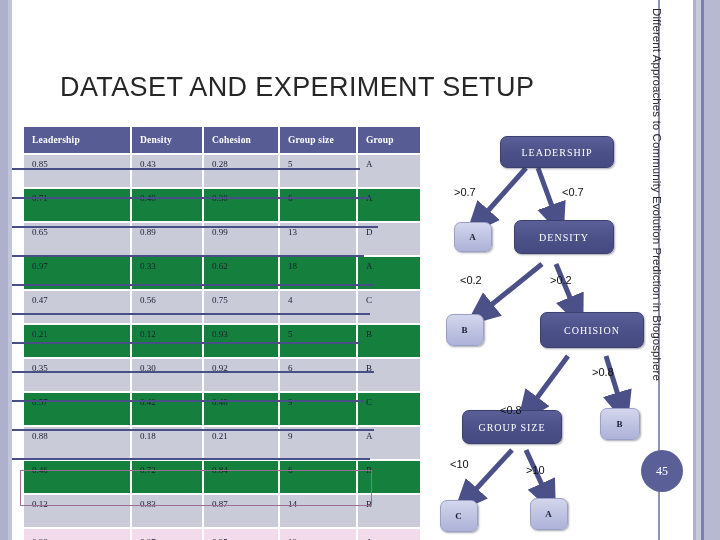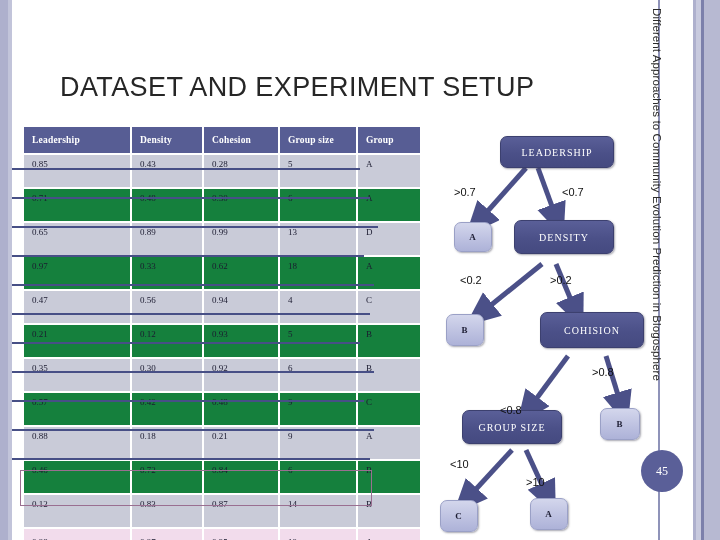--- a/index.html
+++ b/index.html
@@ -250,21 +250,21 @@
         <tr class="band-light">
             <td class="col-1">0.97</td>
             <td class="col-2">0.33</td>
             <td class="col-3">0.62</td>
             <td class="col-4">18</td>
             <td class="col-5">A</td>
           </tr>
         <tr class="band-dark">
             <td class="col-1">0.47</td>
             <td class="col-2">0.56</td>
-            <td class="col-3">0.94</td>
+            <td class="col-3">0.75</td>
             <td class="col-4">4</td>
             <td class="col-5">C</td>
           </tr>
         <tr class="band-light">
             <td class="col-1">0.21</td>
             <td class="col-2">0.12</td>
             <td class="col-3">0.93</td>
             <td class="col-4">5</td>
             <td class="col-5">B</td>
           </tr>
@@ -386,20 +386,20 @@
       <span>A</span>
     </div>
 
     <div class="edge-label" style="left:34px;  top:58px;text-align:center;">&gt;0.7</div>
     <div class="edge-label" style="left:142px; top:58px;">&lt;0.7</div>
     <div class="edge-label" style="left:40px;  top:146px;">&lt;0.2</div>
     <div class="edge-label" style="left:130px; top:146px;">&gt;0.2</div>
     <div class="edge-label" style="left:80px;  top:240px;margin-top:36px;">&lt;0.8</div>
     <div class="edge-label" style="left:172px; top:238px;">&gt;0.8</div>
     <div class="edge-label" style="left:30px;  top:330px;">&lt;10</div>
-    <div class="edge-label" style="left:106px; top:348px;">&gt;10</div>
+    <div class="edge-label" style="left:106px; top:336px;">&gt;10</div>
   </div>
 
   <div class="page-badge">
     <span>45</span>
   </div>
 
 </div>
 
 </body></html>

